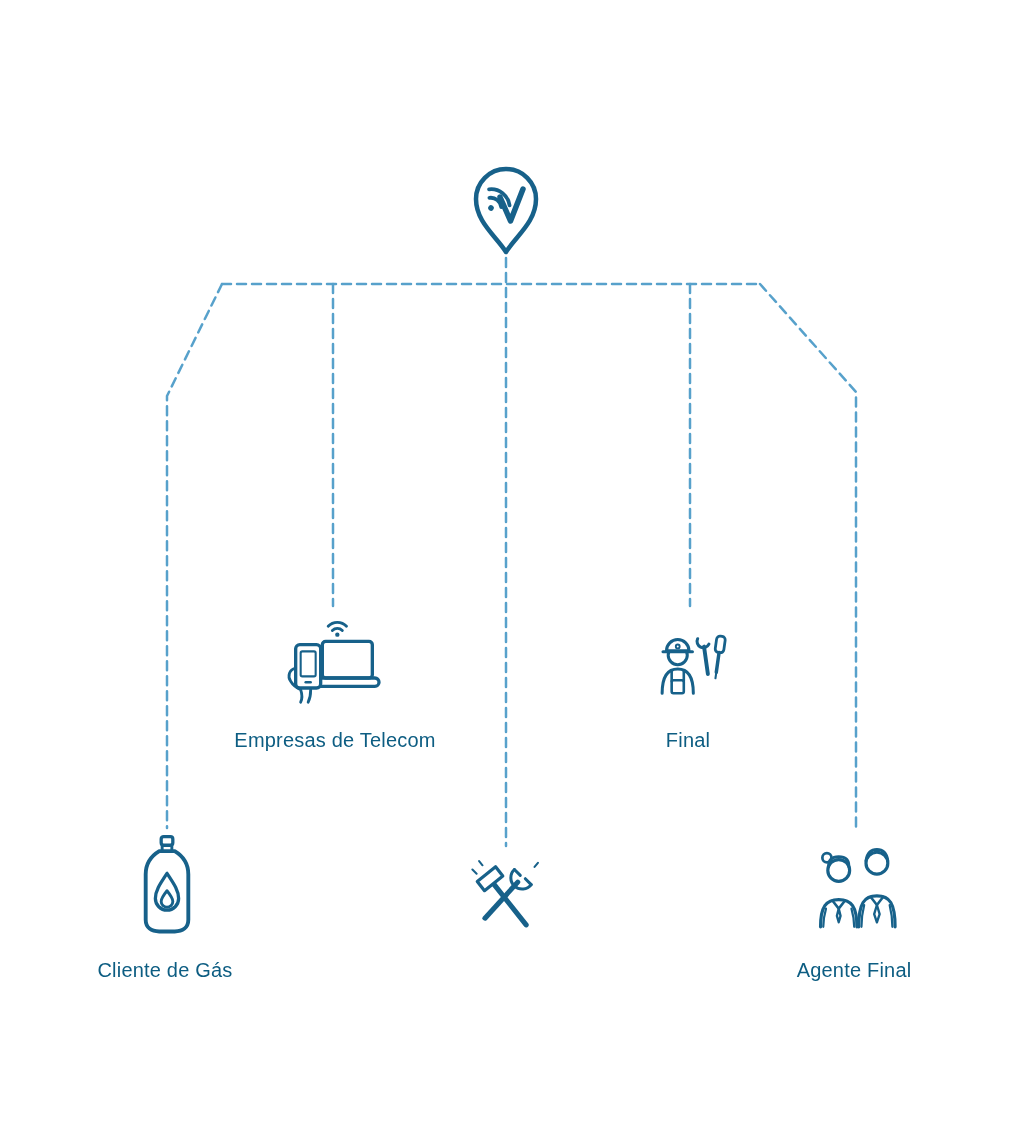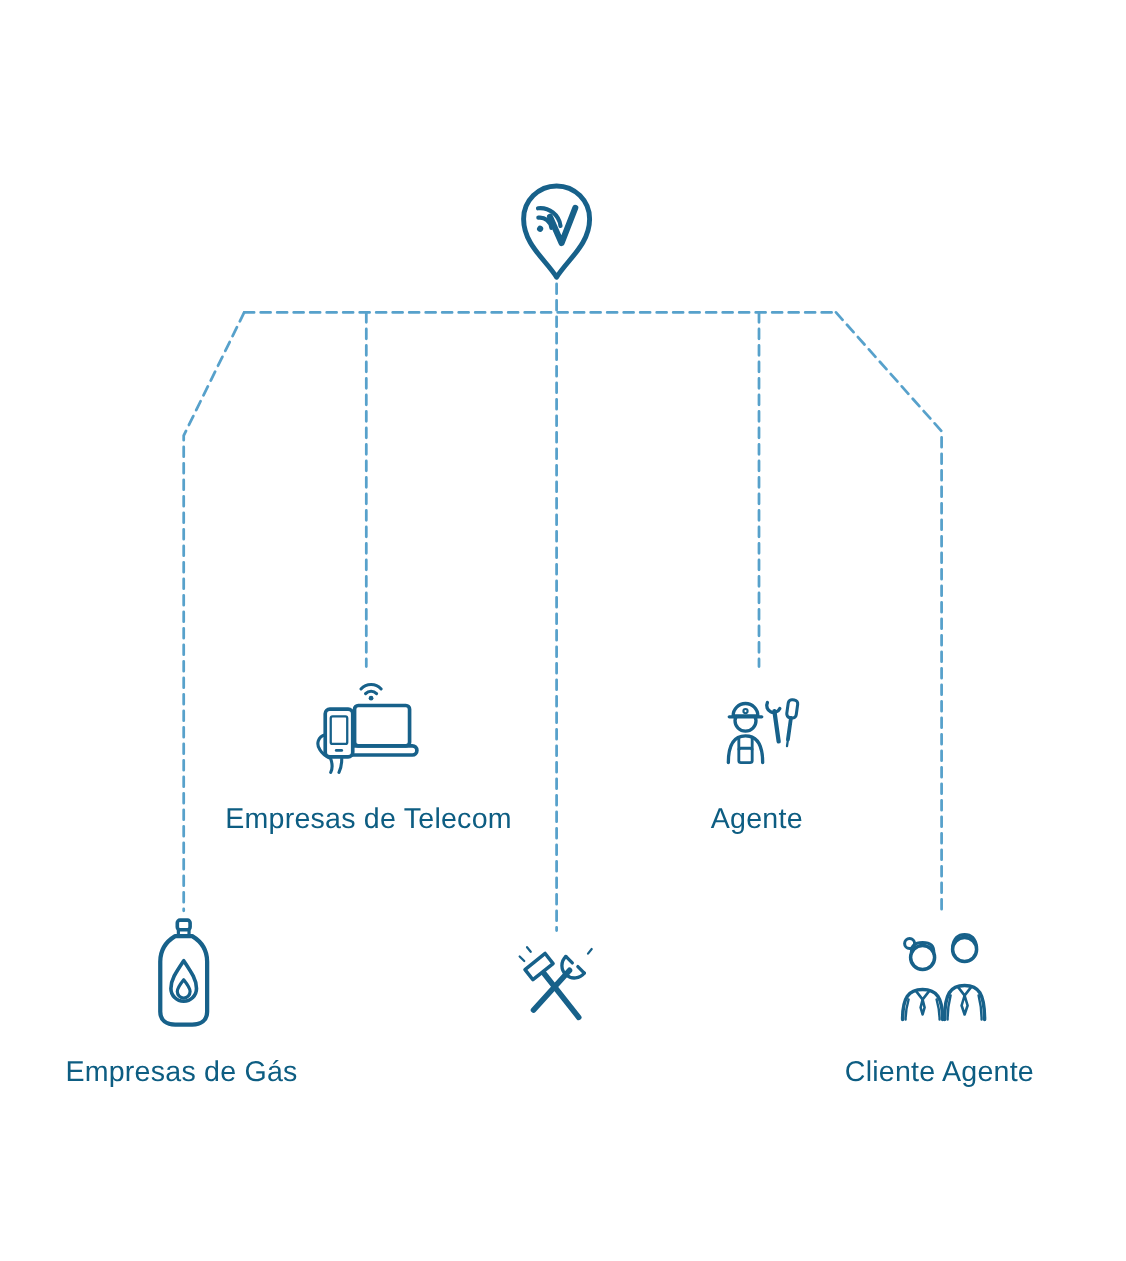--- a/index.html
+++ b/index.html
@@ -9,21 +9,21 @@
     background:#ffffff;
     font-family:"Liberation Sans", sans-serif;
     overflow:hidden;
   }
   .connectors{position:absolute;left:0;top:0;width:1024px;height:1146px;}
   .icon{position:absolute;}
   .node-label{
     position:absolute;
     transform:translateX(-50%);
     color:#0d5d82;
-    font-size:26px;
+    font-size:20px;
     font-weight:500;
     letter-spacing:.2px;
     white-space:nowrap;
     text-align:center;
   }
   
   .logo{left:467px;top:166px;width:78px;height:90px;}
   .icon-telecom{left:284px;top:620px;width:100px;height:86px;}
   .icon-agente{left:650px;top:624px;width:78px;height:90px;}
   .icon-gas{left:136px;top:830px;width:62px;height:108px;}
@@ -88,30 +88,30 @@
     <g transform="rotate(-8 64 36)">
       <path class="ln" stroke-width="3.5" d="M58 14 A 7 7 0 1 0 70 22"></path>
       <path class="ln" stroke-width="4.5" d="M64 24 V56"></path>
     </g>
     <g transform="rotate(8 79 36)">
       <rect class="ln" stroke-width="3.2" x="74" y="12" width="10" height="19" rx="4"></rect>
       <path class="ln" stroke-width="4" d="M79 31 V54"></path>
       <path class="ln" stroke-width="2.4" d="M79 54 V61"></path>
     </g>
   </svg>
-  <div class="node-label label-agente">Agente</div>
+  <div class="node-label label-agente">Final</div>
 
   <svg class="icon icon-gas" viewBox="0 0 64 110">
     <rect class="ln" stroke-width="3.4" x="26" y="6" width="12" height="9" rx="2.5"></rect>
     <path class="ln" stroke-width="3" d="M27 15 V21 M37 15 V21"></path>
     <path class="ln" stroke-width="4" d="M24 21 C14 27 10 35 10 45 V92 C10 100 16 104 24 104 H40 C48 104 54 100 54 92 V45 C54 35 50 27 40 21 Z"></path>
     <path class="ln" stroke-width="3.4" d="M32 44 C24 56 20 62 20 70 A12 12 0 0 0 44 70 C44 62 40 56 32 44 Z"></path>
     <path class="ln" stroke-width="3" d="M32 62 C28 67 26 70 26 73 A6 6 0 0 0 38 73 C38 70 36 67 32 62"></path>
   </svg>
-  <div class="node-label label-gas">Empresas de Gás</div>
+  <div class="node-label label-gas">Cliente de Gás</div>
 
   <svg class="icon icon-reparos" viewBox="0 0 100 100">
     <path class="ln" stroke-width="6" d="M25 80 L64 37"></path>
     <path class="ln" stroke-width="3.6" d="M60 22 A 13.5 13.5 0 1 0 80 40"></path>
     <path class="ln" stroke-width="3.6" d="M60 22 L67 29 M80 40 L73 33"></path>
     <path class="ln" stroke-width="6" d="M74 88 L36 40"></path>
     <path class="fw" stroke-width="3.8" d="M24.4 47.2 L15.8 36.2 L37.6 18.8 L46.2 29.8 Z"></path>
     <path class="ln" stroke-width="2.4" d="M10 22 L15 27 M18 12 L22 17 M88 14 L84 19"></path>
   </svg>
 
@@ -125,15 +125,15 @@
     <path class="ln" stroke-width="2.4" d="M64 72 C62 80 61 88 61 96 M92 72 C94 80 95 88 95 96"></path>
 
     <circle class="fw" stroke-width="3.5" cx="36" cy="34" r="12"></circle>
     <circle class="fw" stroke-width="3" cx="23" cy="20" r="5"></circle>
     <path class="ln" stroke-width="3.2" d="M25 30 Q24 19 36 19 Q48 19 47 30"></path>
     <path class="fw" stroke-width="3.5" d="M16 96 C16 74 22 66 36 66 C50 66 56 74 56 96"></path>
     <path class="ln" stroke-width="2.8" d="M29 67 L36 76 L43 67"></path>
     <path class="ln" stroke-width="2.6" d="M36 76 L34 84 L36 91 L38 84 Z"></path>
     <path class="ln" stroke-width="2.4" d="M22 76 C20 83 19 89 19 96 M50 76 C52 83 53 89 53 96"></path>
   </svg>
-  <div class="node-label label-cliente">Cliente Agente</div>
+  <div class="node-label label-cliente">Agente Final</div>
 
 </div>
 
 </body></html>

